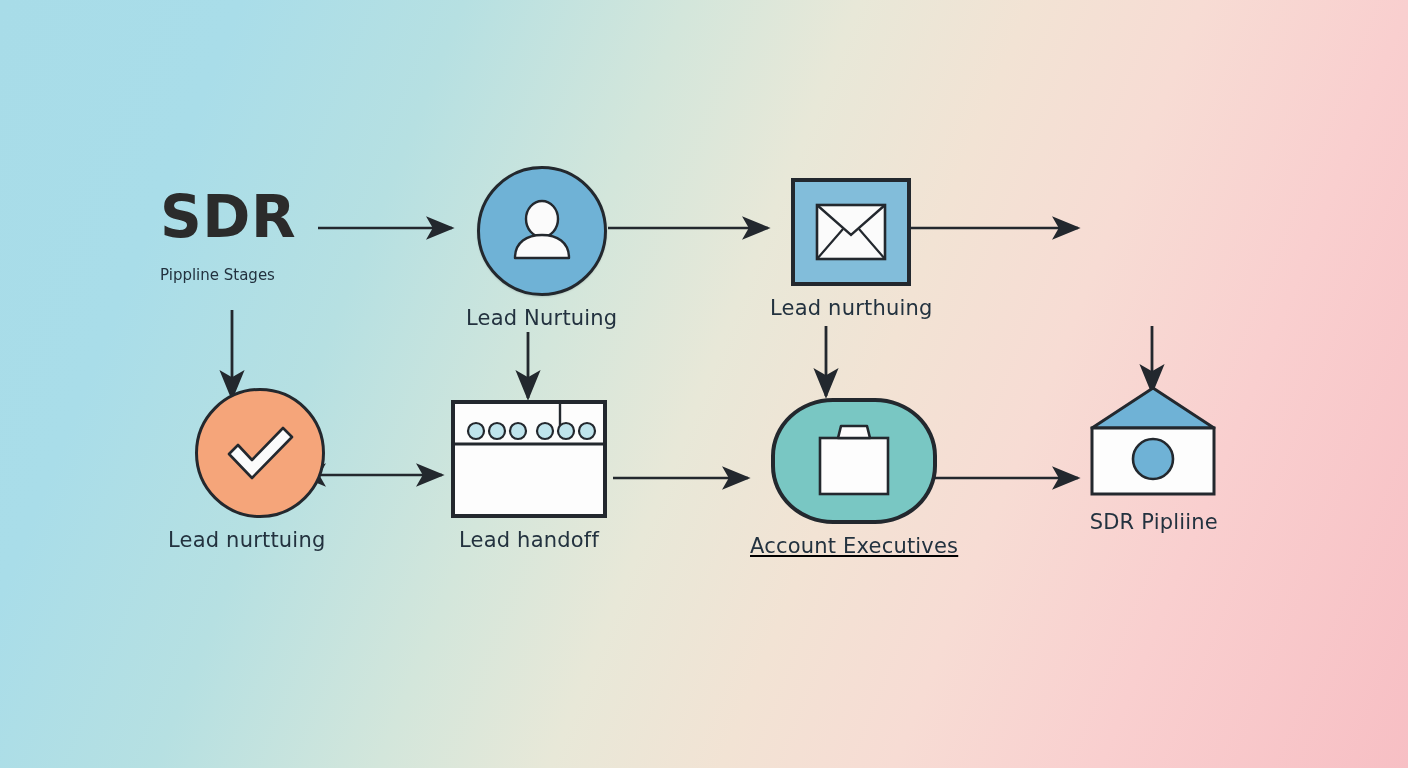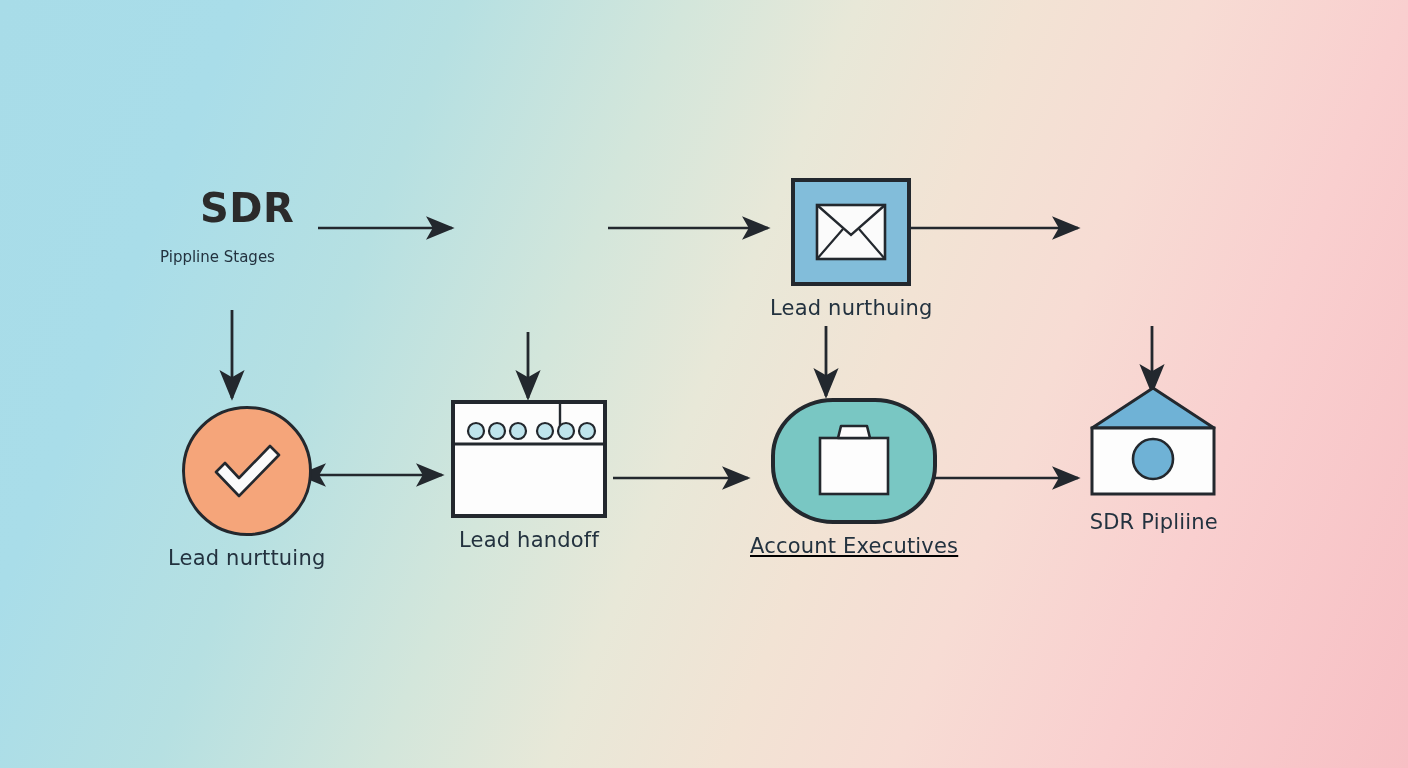--- a/index.html
+++ b/index.html
@@ -51,26 +51,25 @@
   
   .title-block {
     position: absolute;
     left: 160px;
     top: 188px;
     display: flex;
     flex-direction: column;
     align-items: flex-start;
   }
   .title-main {
-    font-size: 40px;
+    font-size: 58px;
     font-weight: bold;
     color: #2b2b2b;
     line-height: 1;
     letter-spacing: 0.5px;
-    margin-left: 40px;
   }
   .title-sub {
     margin-top: 20px;
     font-size: 15px;
     color: #23323f;
     white-space: nowrap;
   }
 
   
   .shape {
@@ -147,34 +146,43 @@
     <line x1="300" y1="475" x2="442" y2="475" stroke="#23282e" stroke-width="2.6" marker-end="url(#ah)" marker-start="url(#ah-start)"></line>
     <line x1="613" y1="478" x2="748" y2="478" stroke="#23282e" stroke-width="2.6" marker-end="url(#ah)"></line>
     <line x1="920" y1="478" x2="1078" y2="478" stroke="#23282e" stroke-width="2.6" marker-end="url(#ah)"></line>
   </svg>
 
   <div class="title-block">
     <div class="title-main">SDR</div>
     <div class="title-sub">Pippline Stages</div>
   </div>
 
+  <div class="node" style="left:466px; top:166px;">
+    <div class="shape circle-blue">
+      <svg class="svg-icon" width="70" height="70" viewBox="0 0 70 70">
+        <ellipse cx="35" cy="23" rx="16" ry="18" fill="#fbfbfb" stroke="#23282e" stroke-width="2.4"></ellipse>
+        <path d="M8,62 C8,46 20,39 35,39 C50,39 62,46 62,62 Z" fill="#fbfbfb" stroke="#23282e" stroke-width="2.4" stroke-linejoin="round"></path>
+      </svg>
+    </div>
+    <div class="node-label">Lead Nurtuing</div>
+  </div>
 
   <div class="node" style="left:770px; top:178px;">
     <div class="shape square-blue">
       <svg class="svg-icon" width="72" height="58" viewBox="0 0 72 58">
         <rect x="2" y="2" width="68" height="54" fill="#fbfbfb" stroke="#23282e" stroke-width="2.6"></rect>
         <path d="M2,2 L36,32 L70,2" fill="none" stroke="#23282e" stroke-width="2.4"></path>
         <path d="M2,56 L28,26 M70,56 L44,26" fill="none" stroke="#23282e" stroke-width="2.2"></path>
       </svg>
     </div>
     <div class="node-label">Lead nurthuing</div>
   </div>
 
 
-  <div class="node" style="left:168px; top:406px;">
+  <div class="node" style="left:168px; top:388px;align-items:flex-end;">
     <div class="shape circle-orange">
       <svg class="svg-icon" width="78" height="70" viewBox="0 0 78 70">
         <path d="M8,36 L17,27 L31,42 L62,10 L71,19 L31,60 Z" fill="#fbfbfb" stroke="#23282e" stroke-width="2.6" stroke-linejoin="round"></path>
       </svg>
     </div>
     <div class="node-label">Lead nurttuing</div>
   </div>
 
   <div class="node" style="left:451px; top:400px;">
     <div class="shape rect-white" style="align-items:flex-start;">

